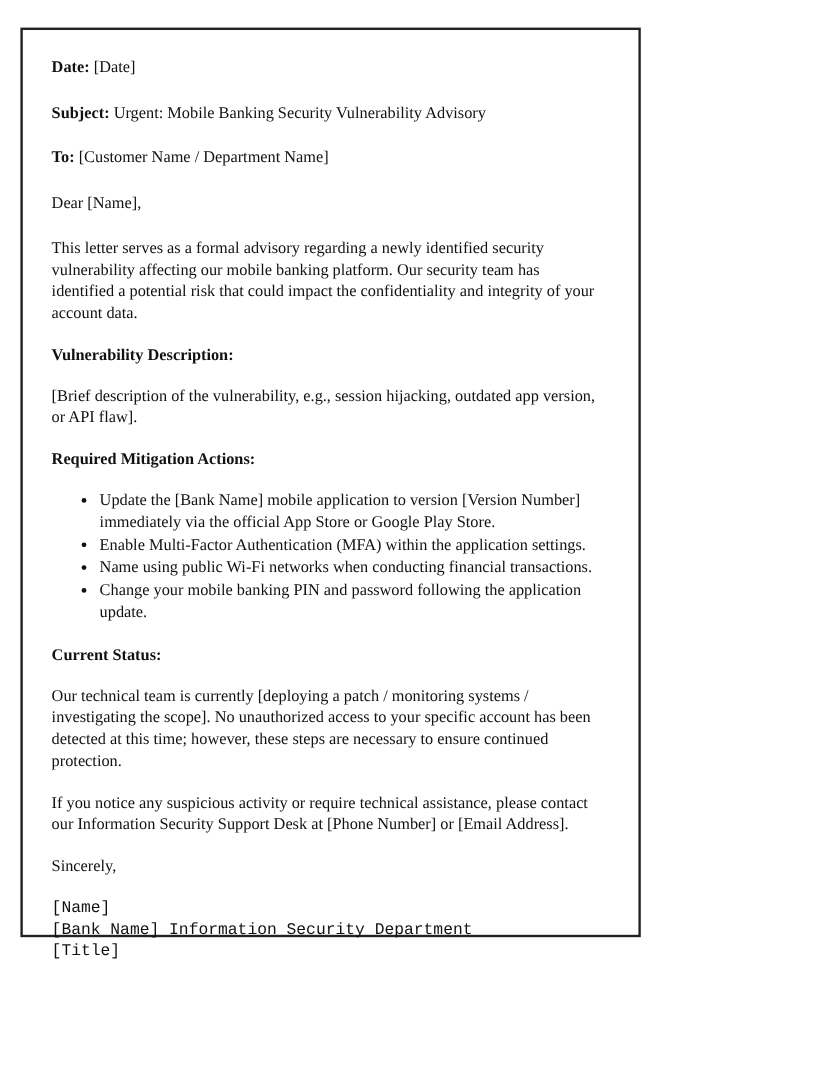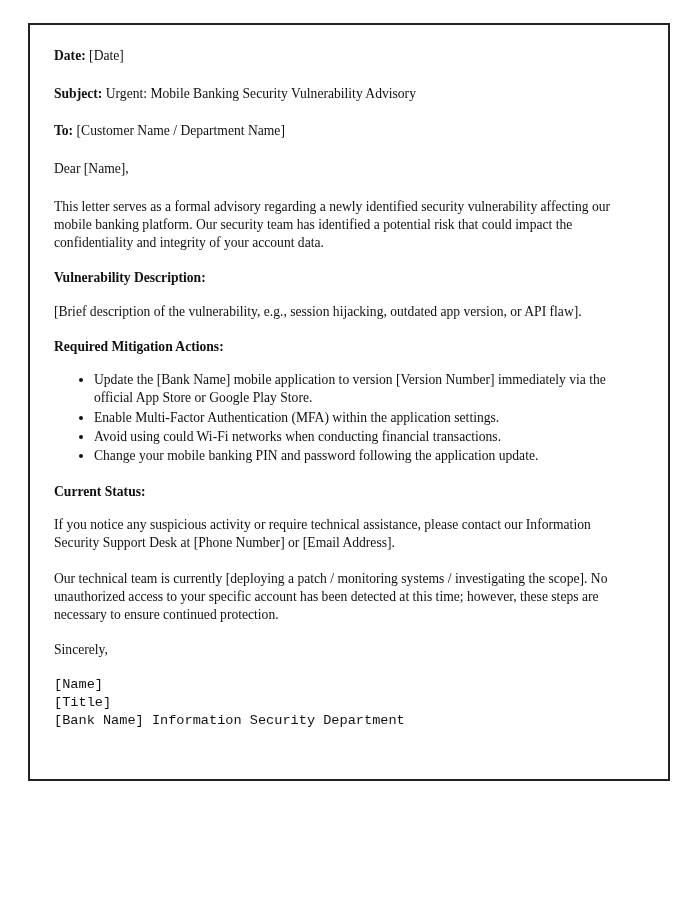--- a/index.html
+++ b/index.html
@@ -16,23 +16,23 @@
     overflow: hidden;
   }
   .page {
     position: relative;
     width: 700px;
     height: 900px;
     background: #ffffff;
   }
   .letter-frame {
     position: absolute;
-    left: 28px;
+    left: 17px;
     top: 23px;
-    width: 642px;
+    width: 517px;
     height: 758px;
     box-sizing: border-box;
     border: 2px solid #222222;
     background: #ffffff;
   }
   .letter-body {
     box-sizing: border-box;
     padding: 22px 34px 10px 24px;
     font-size: 13.6px;
     line-height: 1.33;
@@ -117,33 +117,33 @@
 
       <h2 class="section-heading">Vulnerability Description:</h2>
 
       <p class="para">[Brief description of the vulnerability, e.g., session hijacking, outdated app version, or API flaw].</p>
 
       <h2 class="section-heading">Required Mitigation Actions:</h2>
 
       <ul class="action-list">
         <li>Update the [Bank Name] mobile application to version [Version Number] immediately via the official App Store or Google Play Store.</li>
         <li>Enable Multi-Factor Authentication (MFA) within the application settings.</li>
-        <li>Avoid using could Wi-Fi networks when conducting financial transactions.</li>
+        <li>Name using public Wi-Fi networks when conducting financial transactions.</li>
         <li>Change your mobile banking PIN and password following the application update.</li>
       </ul>
 
       <h2 class="section-heading">Current Status:</h2>
 
+      <p class="para">Our technical team is currently [deploying a patch / monitoring systems / investigating the scope]. No unauthorized access to your specific account has been detected at this time; however, these steps are necessary to ensure continued protection.</p>
+
       <p class="para">If you notice any suspicious activity or require technical assistance, please contact our Information Security Support Desk at [Phone Number] or [Email Address].</p>
-
-      <p class="para">Our technical team is currently [deploying a patch / monitoring systems / investigating the scope]. No unauthorized access to your specific account has been detected at this time; however, these steps are necessary to ensure continued protection.</p>
 
       <div class="sign-off">Sincerely,</div>
 
       <div class="signature-block">
         <div>[Name]</div>
+        <div>[Bank Name] Information Security Department</div>
         <div>[Title]</div>
-        <div>[Bank Name] Information Security Department</div>
       </div>
 
     </div>
   </div>
 </div>
 
 </body></html>

